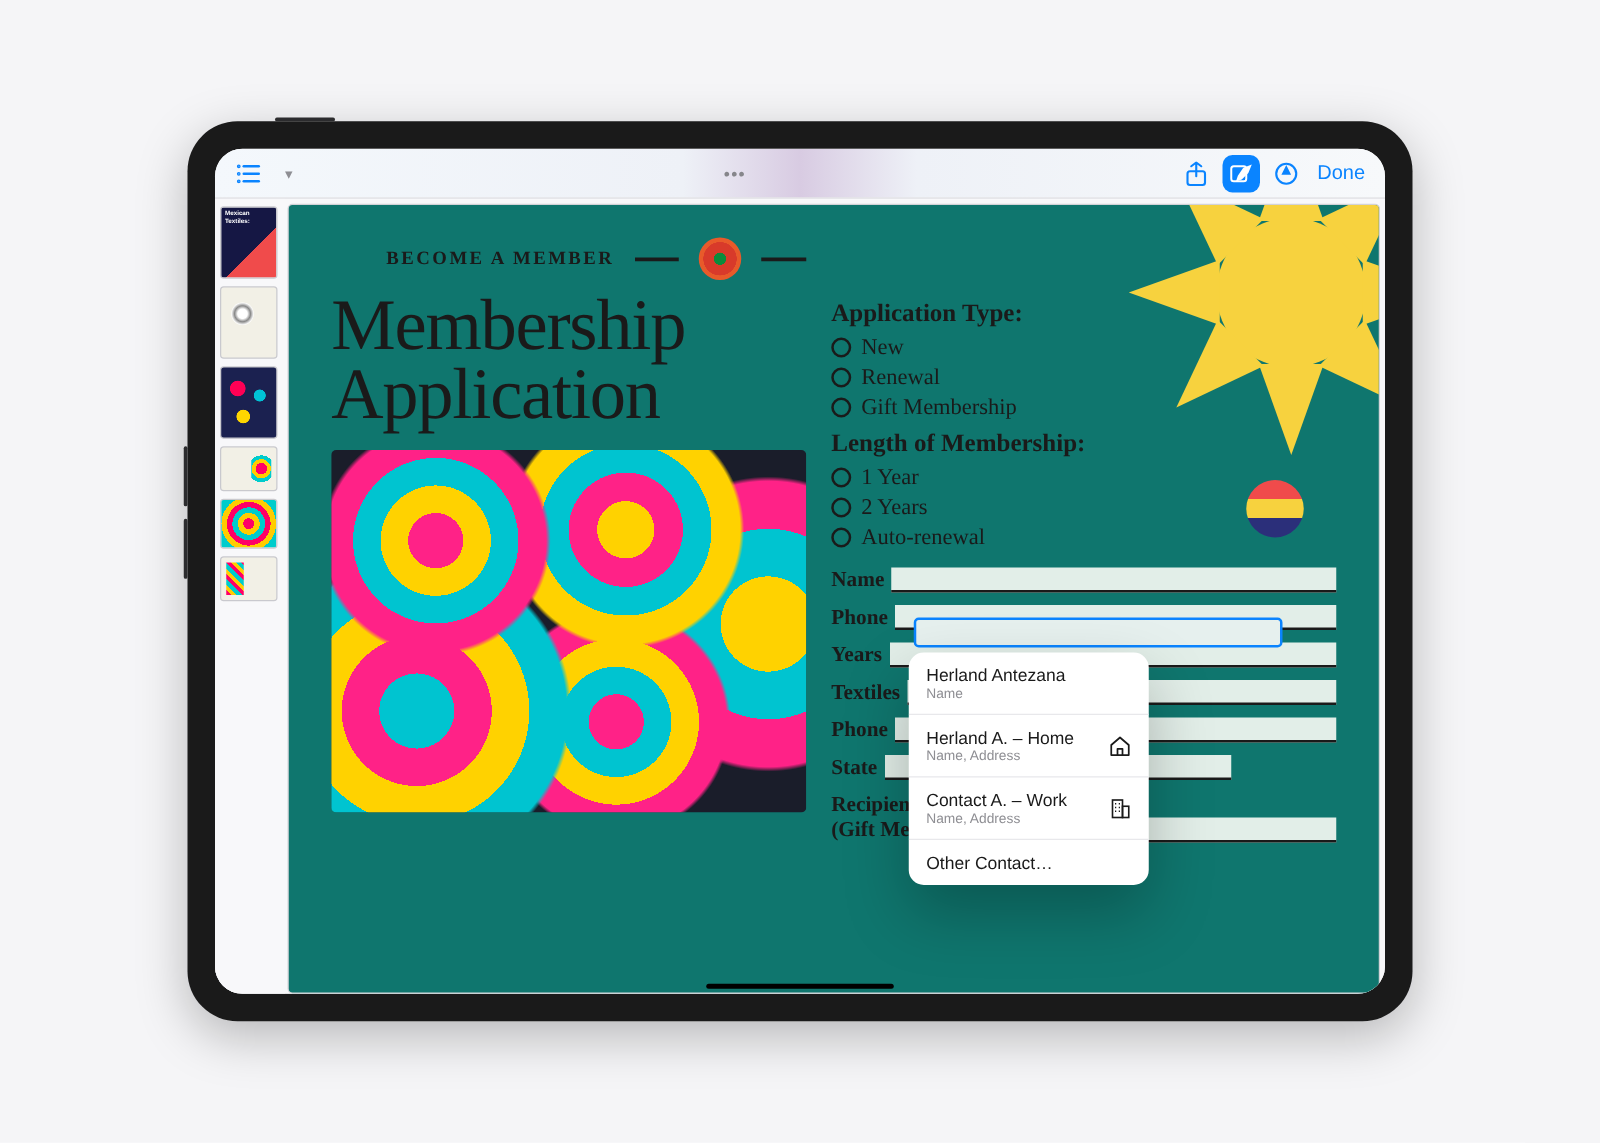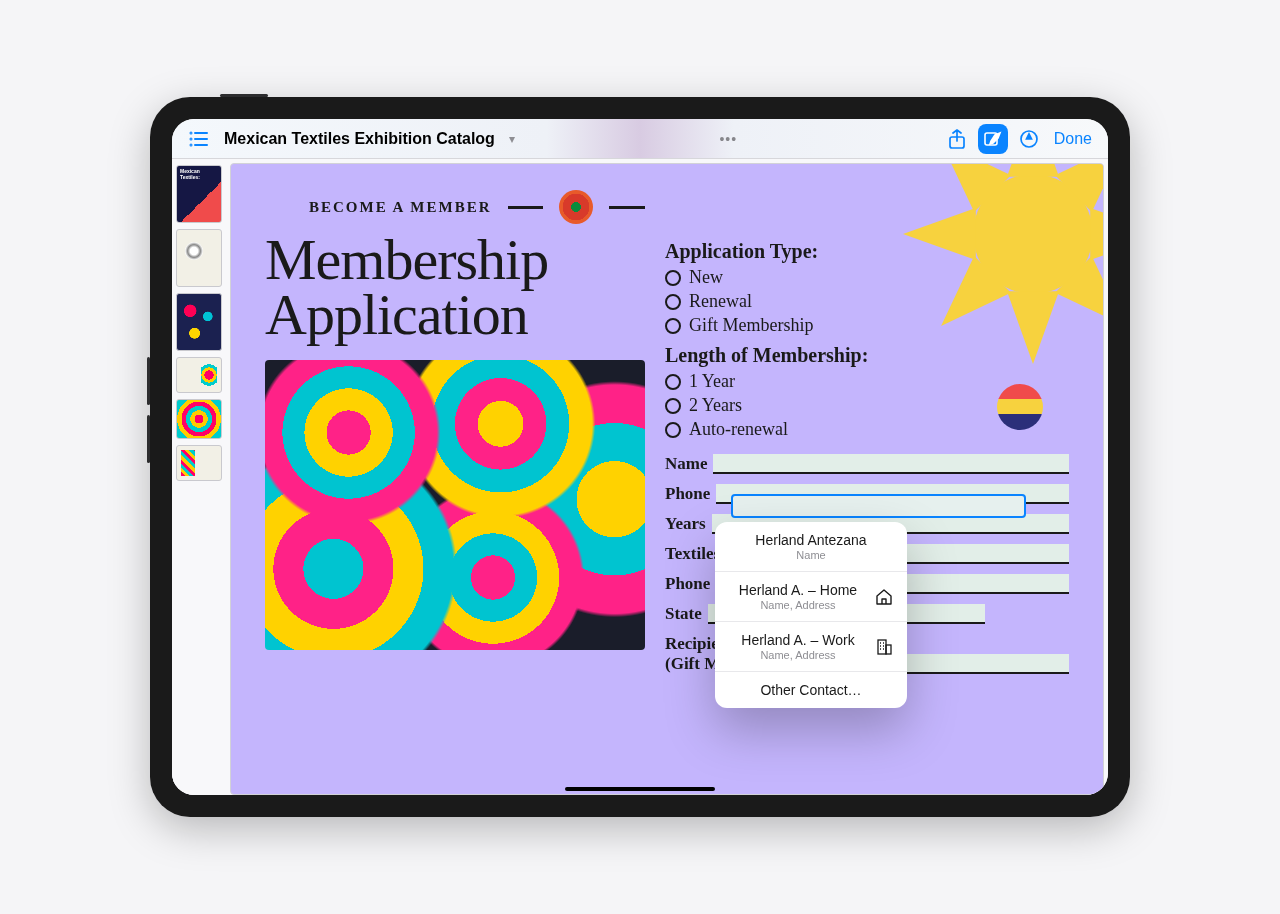--- a/index.html
+++ b/index.html
@@ -107,21 +107,21 @@
 .thumb.t2 { background: #f2f0e6; }
 .thumb.t2::after{content:'';position:absolute;top:12px;left:8px;width:18px;height:18px;border-radius:50%;background:radial-gradient(circle,#fff 30%,#888 50%,#fff 70%);}
 .thumb.t3 { background: #1b2150; background-image: radial-gradient(circle at 30% 30%,#f05 0 12%,transparent 13%),radial-gradient(circle at 70% 40%,#00c2d6 0 10%,transparent 11%),radial-gradient(circle at 40% 70%,#ffd600 0 11%,transparent 12%);}
 .thumb.t4 { width:46px; height:36px; background:#f2f0e6;}
 .thumb.t4::after{content:'';position:absolute;inset:4px 4px 4px 24px;background:radial-gradient(circle at 50% 50%,#f06 0 30%,#fc0 30% 50%,#0cc 50% 70%,transparent 70%);}
 .thumb.t5 { width:46px; height:40px; background:radial-gradient(circle at 50% 50%,#f06 0 15%,#fc0 15% 30%,#0cc 30% 45%,#f06 45% 60%,#fc0 60% 75%,#0cc 75%);}
 .thumb.t6 { width:46px; height:36px; background:#f2f0e6;}
 .thumb.t6::before{content:'';position:absolute;inset:4px 26px 4px 4px;background:repeating-linear-gradient(45deg,#f06 0 3px,#fc0 3px 6px,#0cc 6px 9px);}
 .doc-area {
   flex: 1;
-  background: #c4b5fd;
+  background: #0f766e;
   border: 1px solid #d2d2d7;
   border-radius: 4px;
   margin: 4px 4px 0 2px;
   position: relative;
   overflow: hidden;
 }
 .sun-shape {
   position: absolute;
   right: -60px; top: -60px;
   width: 260px; height: 260px;
@@ -252,21 +252,20 @@
             <g stroke="#0a84ff" stroke-width="2" fill="none" stroke-linecap="round">
               <circle cx="2" cy="2" r="0.5" fill="#0a84ff"></circle>
               <line x1="6" y1="2" x2="18" y2="2"></line>
               <circle cx="2" cy="8" r="0.5" fill="#0a84ff"></circle>
               <line x1="6" y1="8" x2="18" y2="8"></line>
               <circle cx="2" cy="14" r="0.5" fill="#0a84ff"></circle>
               <line x1="6" y1="14" x2="18" y2="14"></line>
             </g>
           </svg>
       </div>
-      <span class="doc-title">Mexican Textiles Exhibition Catalog</span>
       <span class="chev">▾</span>
       <div class="spacer"></div>
       <span class="ellipsis">•••</span>
       <div class="spacer"></div>
       <div class="hdr-right">
         <div class="icon-btn">
           <svg width="18" height="20" viewBox="0 0 18 20">
               <g stroke="#0a84ff" stroke-width="1.7" fill="none" stroke-linecap="round" stroke-linejoin="round">
                 <path d="M9 1v11M5 4l4-3 4 3"></path>
                 <rect x="2" y="8" width="14" height="11" rx="2"></rect>
@@ -402,21 +401,21 @@
                   <div class="field-label">(Gift Membership)</div>
                 </div>
                 <div class="field-line" style="align-self:flex-end;"></div>
               </div>
             </div>
           </div>
         </div>
 
         <div class="input-box" style="left:500px; top:330px; width:295px;"></div>
 
-        <div class="autofill" style="left:484px; top:358px;text-align:center;">
+        <div class="autofill" style="left:496px; top:358px;">
           <div class="af-item">
             <div class="af-text">
               <div class="af-title">Herland Antezana</div>
               <div class="af-sub">Name</div>
             </div>
           </div>
           <div class="af-item">
             <div class="af-text">
               <div class="af-title">Herland A. – Home</div>
               <div class="af-sub">Name, Address</div>
@@ -425,21 +424,21 @@
               <svg width="18" height="18" viewBox="0 0 18 18">
                   <g stroke="#1a1a1a" stroke-width="1.4" fill="none" stroke-linejoin="round">
                     <path d="M2 8l7-6 7 6v8H2z"></path>
                     <path d="M7 16v-5h4v5"></path>
                   </g>
                 </svg>
             </span>
           </div>
           <div class="af-item">
             <div class="af-text">
-              <div class="af-title">Herland A. – Work</div>
+              <div class="af-title">Contact A. – Work</div>
               <div class="af-sub">Name, Address</div>
             </div>
             <span class="af-icon">
               <svg width="18" height="18" viewBox="0 0 18 18">
                   <g stroke="#1a1a1a" stroke-width="1.3" fill="none">
                     <rect x="3" y="2" width="8" height="14"></rect>
                     <rect x="11" y="7" width="5" height="9"></rect>
                     <line x1="5" y1="5" x2="6" y2="5"></line>
                     <line x1="8" y1="5" x2="9" y2="5"></line>
                     <line x1="5" y1="8" x2="6" y2="8"></line>

